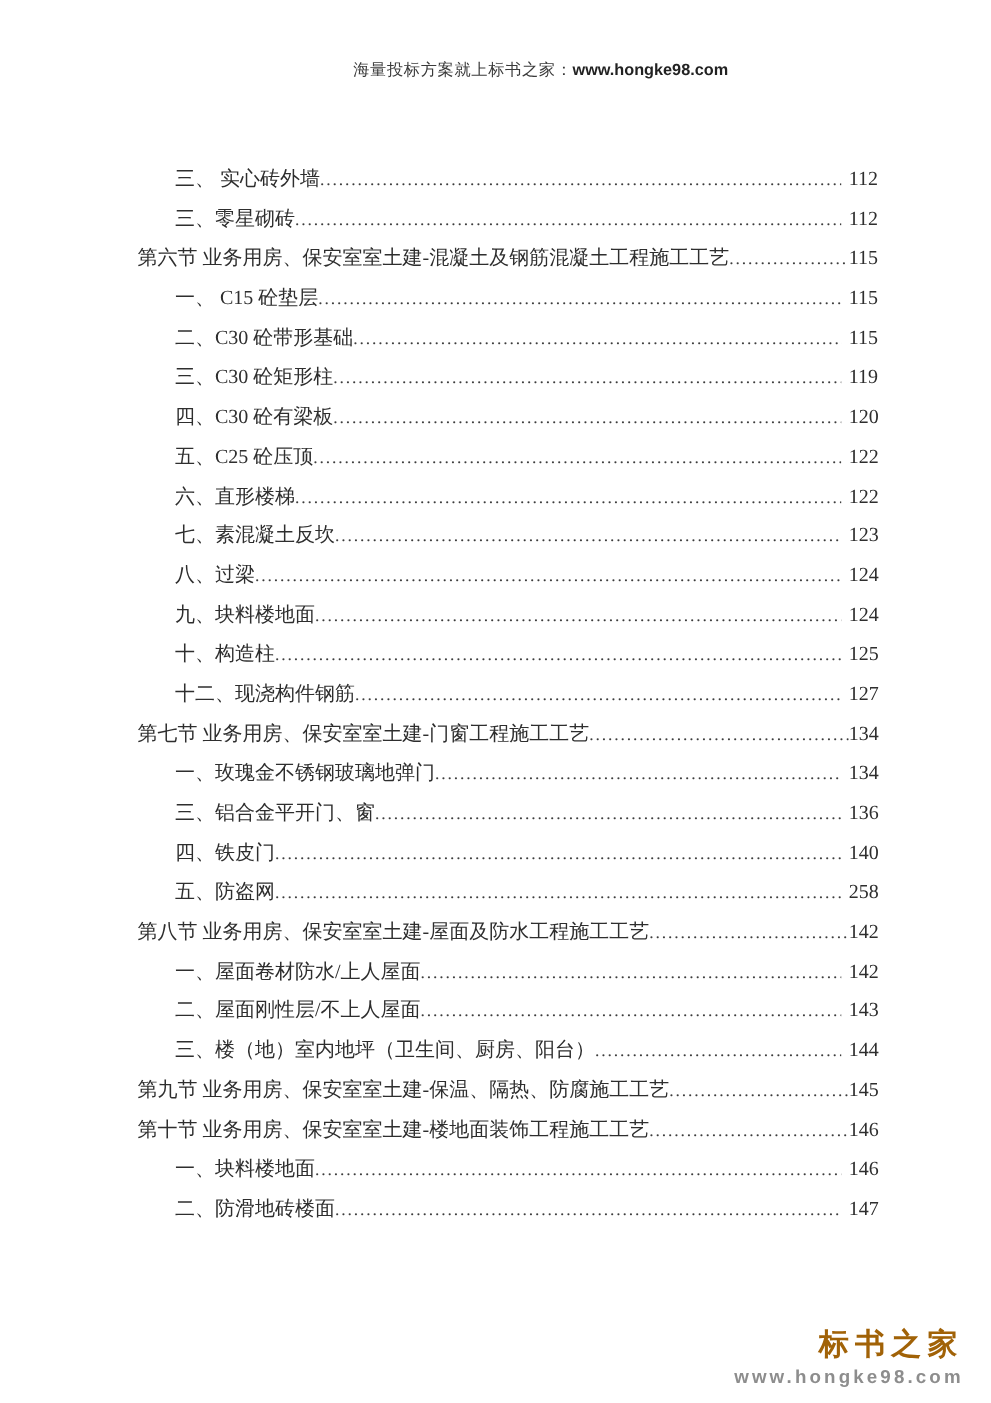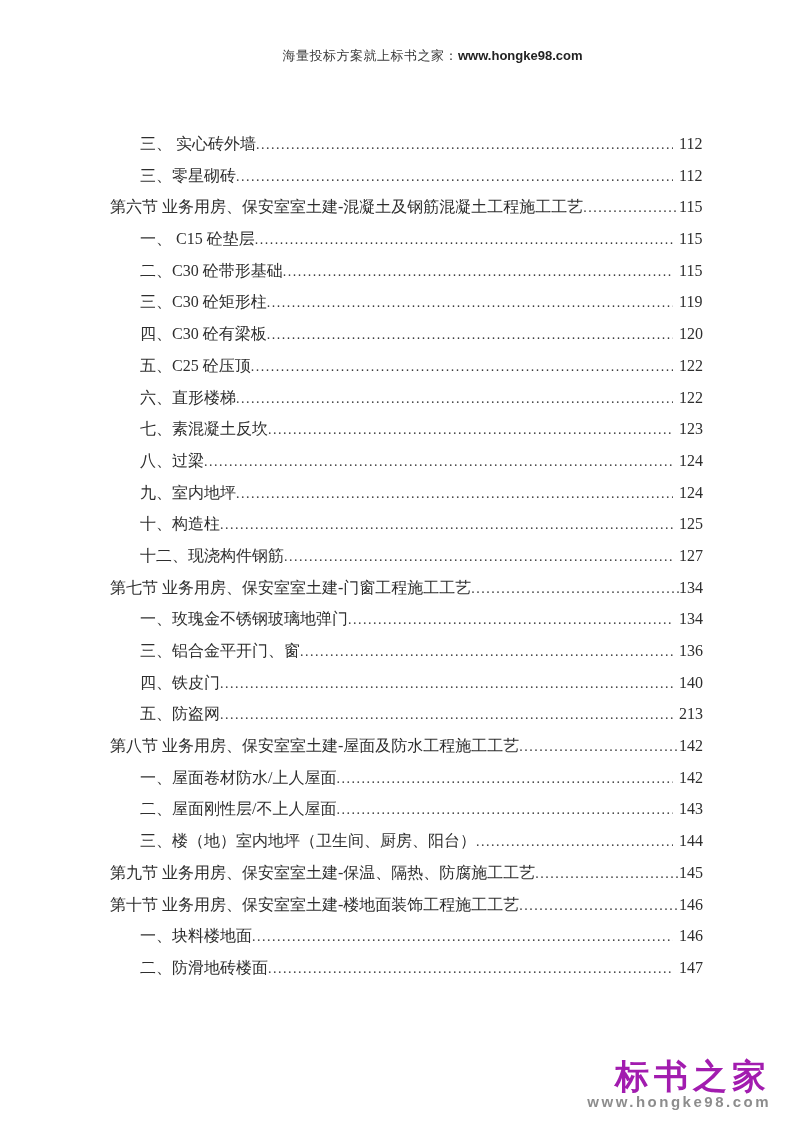--- a/index.html
+++ b/index.html
@@ -83,24 +83,24 @@
   .watermark {
     position: absolute;
     right: 22px;
     bottom: 10px;
     text-align: right;
     color: #8d8d8d;
   }
   .wm-brand {
     font-family: "Liberation Sans", "DejaVu Sans", sans-serif;
     font-weight: 900;
-    font-size: 34px;
+    font-size: 24px;
     line-height: 32px;
     letter-spacing: 5px;
-    color: #a21caf;
+    color: #a16207;
   }
   .wm-url {
     font-family: "Liberation Sans", "DejaVu Sans", sans-serif;
     font-weight: 700;
     font-size: 15px;
     line-height: 20px;
     letter-spacing: 2.5px;
     color: #8d8d8d;
   }
 </style>
@@ -174,21 +174,21 @@
     <span class="toc-page">123</span>
   </div>
 
   <div class="toc-row level-sub">
     <span class="toc-label">八、过梁</span>
     <span class="toc-dots"></span>
     <span class="toc-page">124</span>
   </div>
 
   <div class="toc-row level-sub">
-    <span class="toc-label">九、室内地坪</span>
+    <span class="toc-label">九、块料楼地面</span>
     <span class="toc-dots"></span>
     <span class="toc-page">124</span>
   </div>
 
   <div class="toc-row level-sub">
     <span class="toc-label">十、构造柱</span>
     <span class="toc-dots"></span>
     <span class="toc-page">125</span>
   </div>
 
@@ -220,21 +220,21 @@
 
   <div class="toc-row level-sub">
     <span class="toc-label">四、铁皮门</span>
     <span class="toc-dots"></span>
     <span class="toc-page">140</span>
   </div>
 
   <div class="toc-row level-sub">
     <span class="toc-label">五、防盗网</span>
     <span class="toc-dots"></span>
-    <span class="toc-page">213</span>
+    <span class="toc-page">258</span>
   </div>
 
   <div class="toc-row level-section">
     <span class="toc-label">第八节 业务用房、保安室室土建-屋面及防水工程施工工艺</span>
     <span class="toc-dots"></span>
     <span class="toc-page">142</span>
   </div>
 
   <div class="toc-row level-sub">
     <span class="toc-label">一、屋面卷材防水/上人屋面</span>

